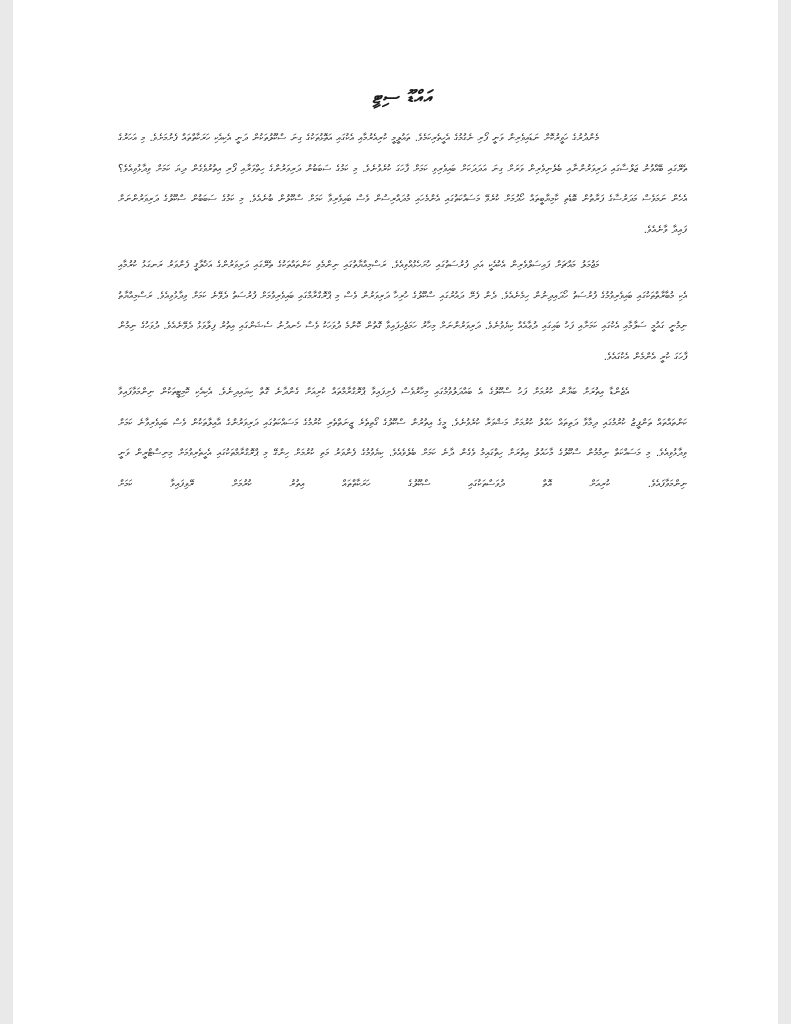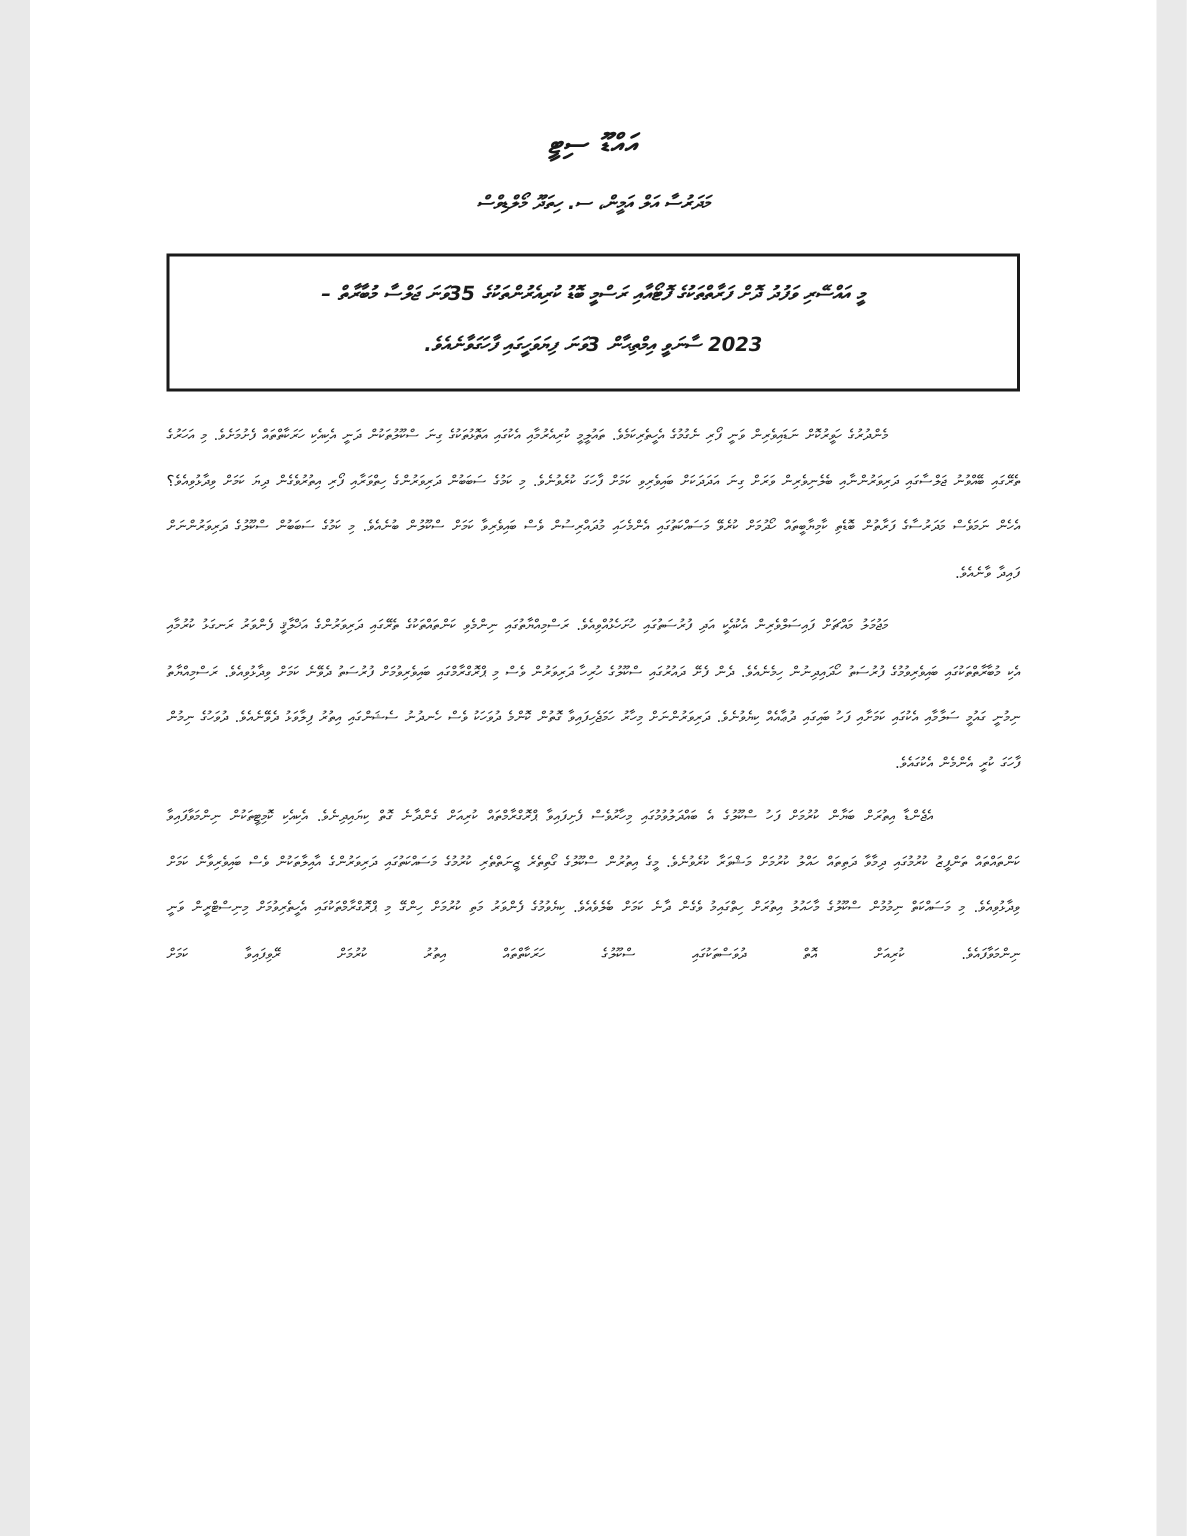--- a/index.html
+++ b/index.html
@@ -4,20 +4,21 @@
 <style>
   html,body{margin:0;padding:0;background:#e9e9e9;}
   .page{
     position:relative;
     width:751px;height:1024px;
     margin:0 auto;
     background:#ffffff;
     font-family:"DejaVu Sans",sans-serif;
     color:#1b1b1b;
     overflow:hidden;
+    padding-left:14px;
   }
   .doc-title{
     margin:86px 91px 0;
     text-align:center;
     font-size:18px;
     font-weight:bold;
     font-style:italic;
     letter-spacing:1px;
     direction:rtl;
   }
@@ -60,26 +61,21 @@
     margin-bottom:0;
   }
 </style>
 </head>
 <body>
 
 <div class="page">
 
   <div class="doc-title">އައްޑޫ ސިޓީ</div>
 
-  <div class="doc-subtitle">މަދަރުސާ އަލް އަމީން، ސ. ހިތަދޫ މޯލްޑިވްސް</div>
 
-  <div class="notice-box">
-    <div class="notice-line">މީ އައްސޭރި ވަފުދު ދޮށް ފަރާތްތަކުގެ ފޮޓޯއާއި ރަސްމީ ބޮޑު ކުރިއެރުންތަކުގެ 35ވަނަ ޖަލްސާ މުބާރާތް –</div>
-    <div class="notice-line">2023 ސާނަވީ އިމްތިޙާން 3ވަނަ ފިޔަވަހީގައި ފާހަގަވާނެއެވެ.</div>
-  </div>
 
   <div class="body-text">
     <p>މެންދުރުގެ ހަވީރުކޮށް ނަޑައިވެރިން ވަނީ ފޯރި ނެގުމުގެ އެހީތެރިކަމެވެ. ތައުލީމީ ކުރިއެރުމާއި އެކުގައި އަތޮޅުތަކުގެ ގިނަ ސްކޫލުތަކުން ދަނީ އެކިއެކި ހަރަކާތްތައް ފެށުމަށެވެ. މި އަހަރުގެ ތެރޭގައި ބޭއްވުނު ޖަލްސާގައި ދަރިވަރުންނާއި ބެލެނިވެރިން ވަރަށް ގިނަ އަދަދަކަށް ބައިވެރިވި ކަމަށް ފާހަގަ ކުރެވުނެވެ. މި ކަމުގެ ސަބަބުން ދަރިވަރުންގެ ހިތްވަރާއި ފޯރި އިތުރުވެގެން ދިޔަ ކަމަށް ވިދާޅުވިއެވެ؟ އެހެން ނަމަވެސް މަދަރުސާގެ ފަރާތުން ބޮޑެތި ކާމިޔާބީތައް ހޯދުމަށް ކުރެވޭ މަސައްކަތުގައި އެންމެހައި މުދައްރިސުން ވެސް ބައިވެރިވާ ކަމަށް ސްކޫލުން ބުނެއެވެ. މި ކަމުގެ ސަބަބުން ސްކޫލުގެ ދަރިވަރުންނަށް ފައިދާ ވާނެއެވެ.</p>
     <p>މަޖުމަލު މައްޗަށް ފައިސަލްވެރިން އެކުއެކީ އަދި ފުރުސަތުގައި ހުށަހެޅުއްވިއެވެ. ރަސްމިއްޔާތުގައި ނިންމެވި ކަންތައްތަކުގެ ތެރޭގައި ދަރިވަރުންގެ އަޚްލާޤީ ފެންވަރު ރަނގަޅު ކުރުމާއި އެކި މުބާރާތްތަކުގައި ބައިވެރިވުމުގެ ފުރުސަތު ހޯދައިދިނުން ހިމެނެއެވެ. ދެން ފެށޭ ދައުރުގައި ސްކޫލުގެ ހުރިހާ ދަރިވަރުން ވެސް މި ޕްރޮގްރާމްގައި ބައިވެރިވުމަށް ފުރުސަތު ދެވޭނެ ކަމަށް ވިދާޅުވިއެވެ. ރަސްމިއްޔާތު ނިމުނީ ގައުމީ ސަލާމާއި އެކުގައި ކަމަށާއި ފަހު ބައިގައި ދުޢާއެއް ކިޔެވުނެވެ. ދަރިވަރުންނަށް މިހާރު ހަމަޖެހިފައިވާ ގޮތުން ކޮންމެ ދުވަހަކު ވެސް ހެނދުނު ސެޝަންގައި އިތުރު ފިލާވަޅު ދެވޭނެއެވެ. ދުވަހުގެ ނިމުން ފާހަގަ ކުރީ އެންމެން އެކުގައެވެ.</p>
     <p class="page-cut">އެޖެންޑާ އިތުރަށް ބަޔާން ކުރުމަށް ފަހު ސްކޫލުގެ އެ ބައްދަލުވުމުގައި މިހާރުވެސް ފެށިފައިވާ ޕްރޮގްރާމްތައް ކުރިއަށް ގެންދާނެ ގޮތް ކިޔައިދިނެވެ. އެކިއެކި ކޮމިޓީތަކުން ނިންމަވާފައިވާ ކަންތައްތައް ތަންފީޒު ކުރުމުގައި ދިމާވާ ދަތިތައް ހައްލު ކުރުމަށް މަޝްވަރާ ކުރެވުނެވެ. މީގެ އިތުރުން ސްކޫލުގެ ގޯތިތެރެ ޒީނަތްތެރި ކުރުމުގެ މަސައްކަތުގައި ދަރިވަރުންގެ އާއިލާތަކުން ވެސް ބައިވެރިވާނެ ކަމަށް ވިދާޅުވިއެވެ. މި މަސައްކަތް ނިމުމުން ސްކޫލުގެ މާހައުލު އިތުރަށް ހިތްގައިމު ވެގެން ދާނެ ކަމަށް ބެލެވެއެވެ. ކިޔެވުމުގެ ފެންވަރު މަތި ކުރުމަށް ހިންގޭ މި ޕްރޮގްރާމްތަކުގައި އެހީތެރިވުމަށް މިނިސްޓްރީން ވަނީ ނިންމަވާފައެވެ. ކުރިއަށް އޮތް ދުވަސްތަކުގައި ސްކޫލުގެ ހަރަކާތްތައް އިތުރު ކުރުމަށް ރޭވިފައިވާ ކަމަށް</p>
   </div>
 
 </div>
 
 </body></html>

